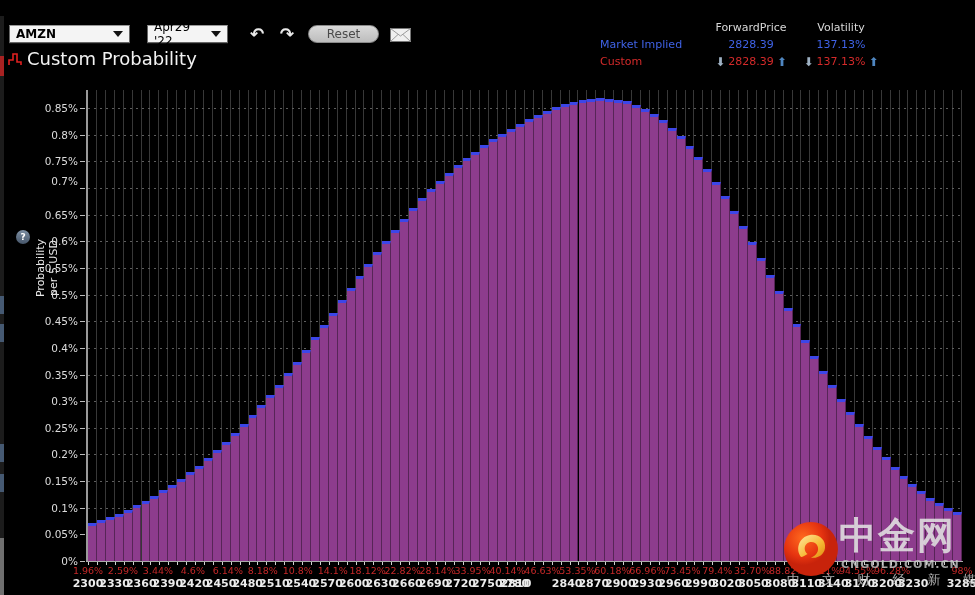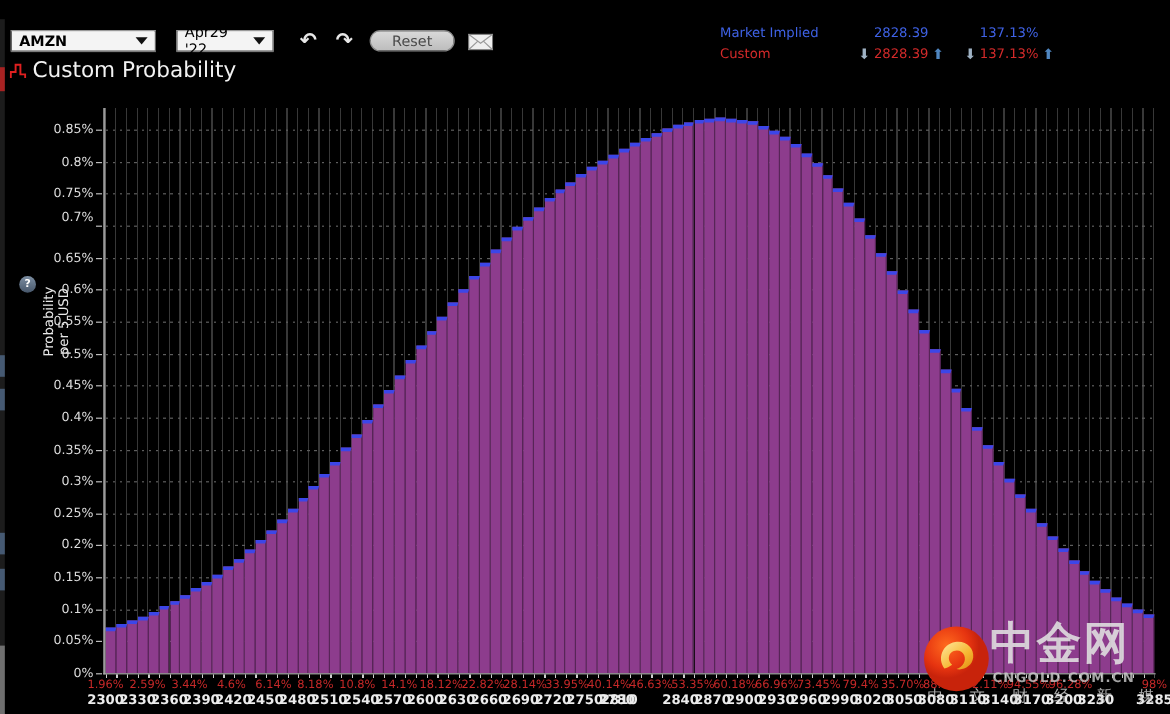--- a/index.html
+++ b/index.html
@@ -95,21 +95,21 @@
   }
   #help-badge {
     position:absolute; left:16px; top:230px; width:14px; height:14px; border-radius:50%;
     background:linear-gradient(#7d8fa3,#46566a); color:#fff; font-size:9px; font-weight:bold;
     text-align:center; line-height:14px;
   }
   
   .edge { position:absolute; left:0; width:4px; background:#1c1c1c; }
   .edge-seg { position:absolute; left:0; width:4px; }
   
-  #watermark { position:absolute; right:16px; bottom:4px; width:190px; height:90px; }
+  #watermark { position:absolute; right:2px; bottom:4px; width:190px; height:90px; }
   #wm-logo { position:absolute; left:0; bottom:14px; }
   #wm-brand {
     position:absolute; left:56px; bottom:30px; font-size:37px; font-weight:bold;
     color:rgba(225,225,225,.88); letter-spacing:2px; white-space:nowrap;
   }
   #wm-domain {
     position:absolute; left:58px; bottom:20px; font-size:11px; font-weight:bold;
     color:rgba(205,205,205,.8); letter-spacing:1px; white-space:nowrap;
   }
   #wm-tagline {
@@ -140,20 +140,25 @@
   </svg>
 
   <div class="legend-item" id="legend-custom">
     <svg width="14" height="14" viewBox="0 0 14 14">
       <path d="M1 13 V8 H5 V2 H9 V10 H13 V13" fill="none" stroke="#e02020" stroke-width="1.6"></path>
     </svg>
     <span class="lbl">Custom Probability</span>
   </div>
 
   <div class="params">
+    <div class="row">
+      <span class="c1"></span>
+      <span class="c2 hdr">ForwardPrice</span>
+      <span class="c3 hdr">Volatility</span>
+    </div>
     <div class="row">
       <span class="c1 blue">Market Implied</span>
       <span class="c2 blue">2828.39</span>
       <span class="c3 blue">137.13%</span>
     </div>
     <div class="row">
       <span class="c1 red">Custom</span>
       <span class="c2 stepper">
         <span class="arr-dn">⬇</span>
         <span class="red">2828.39</span>

